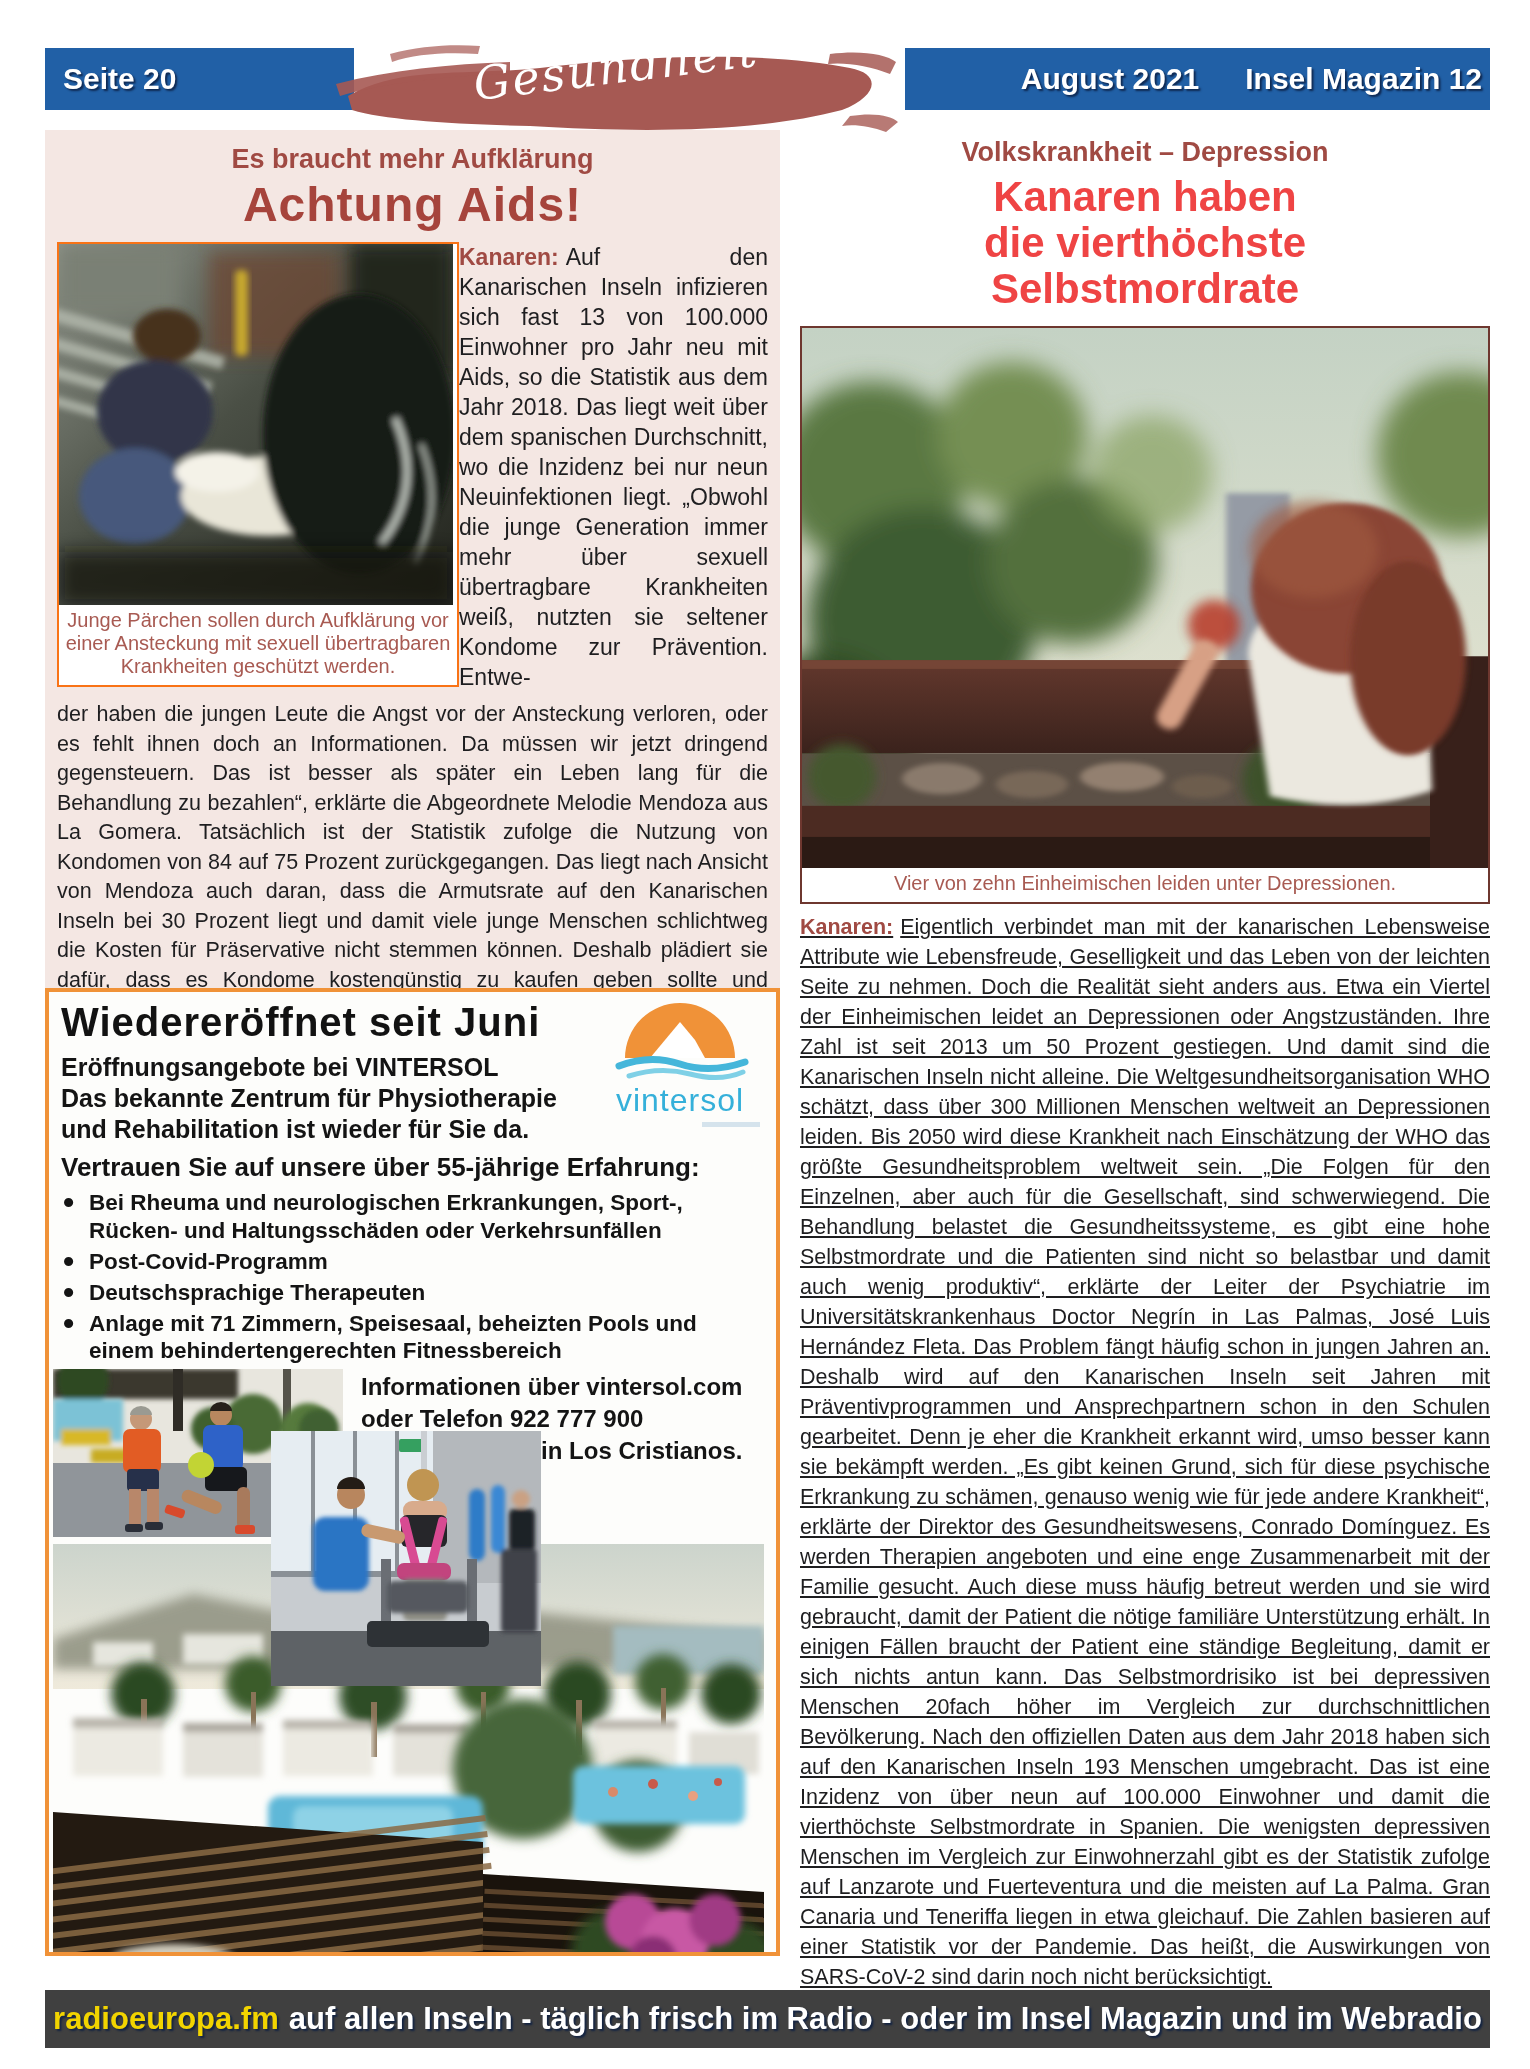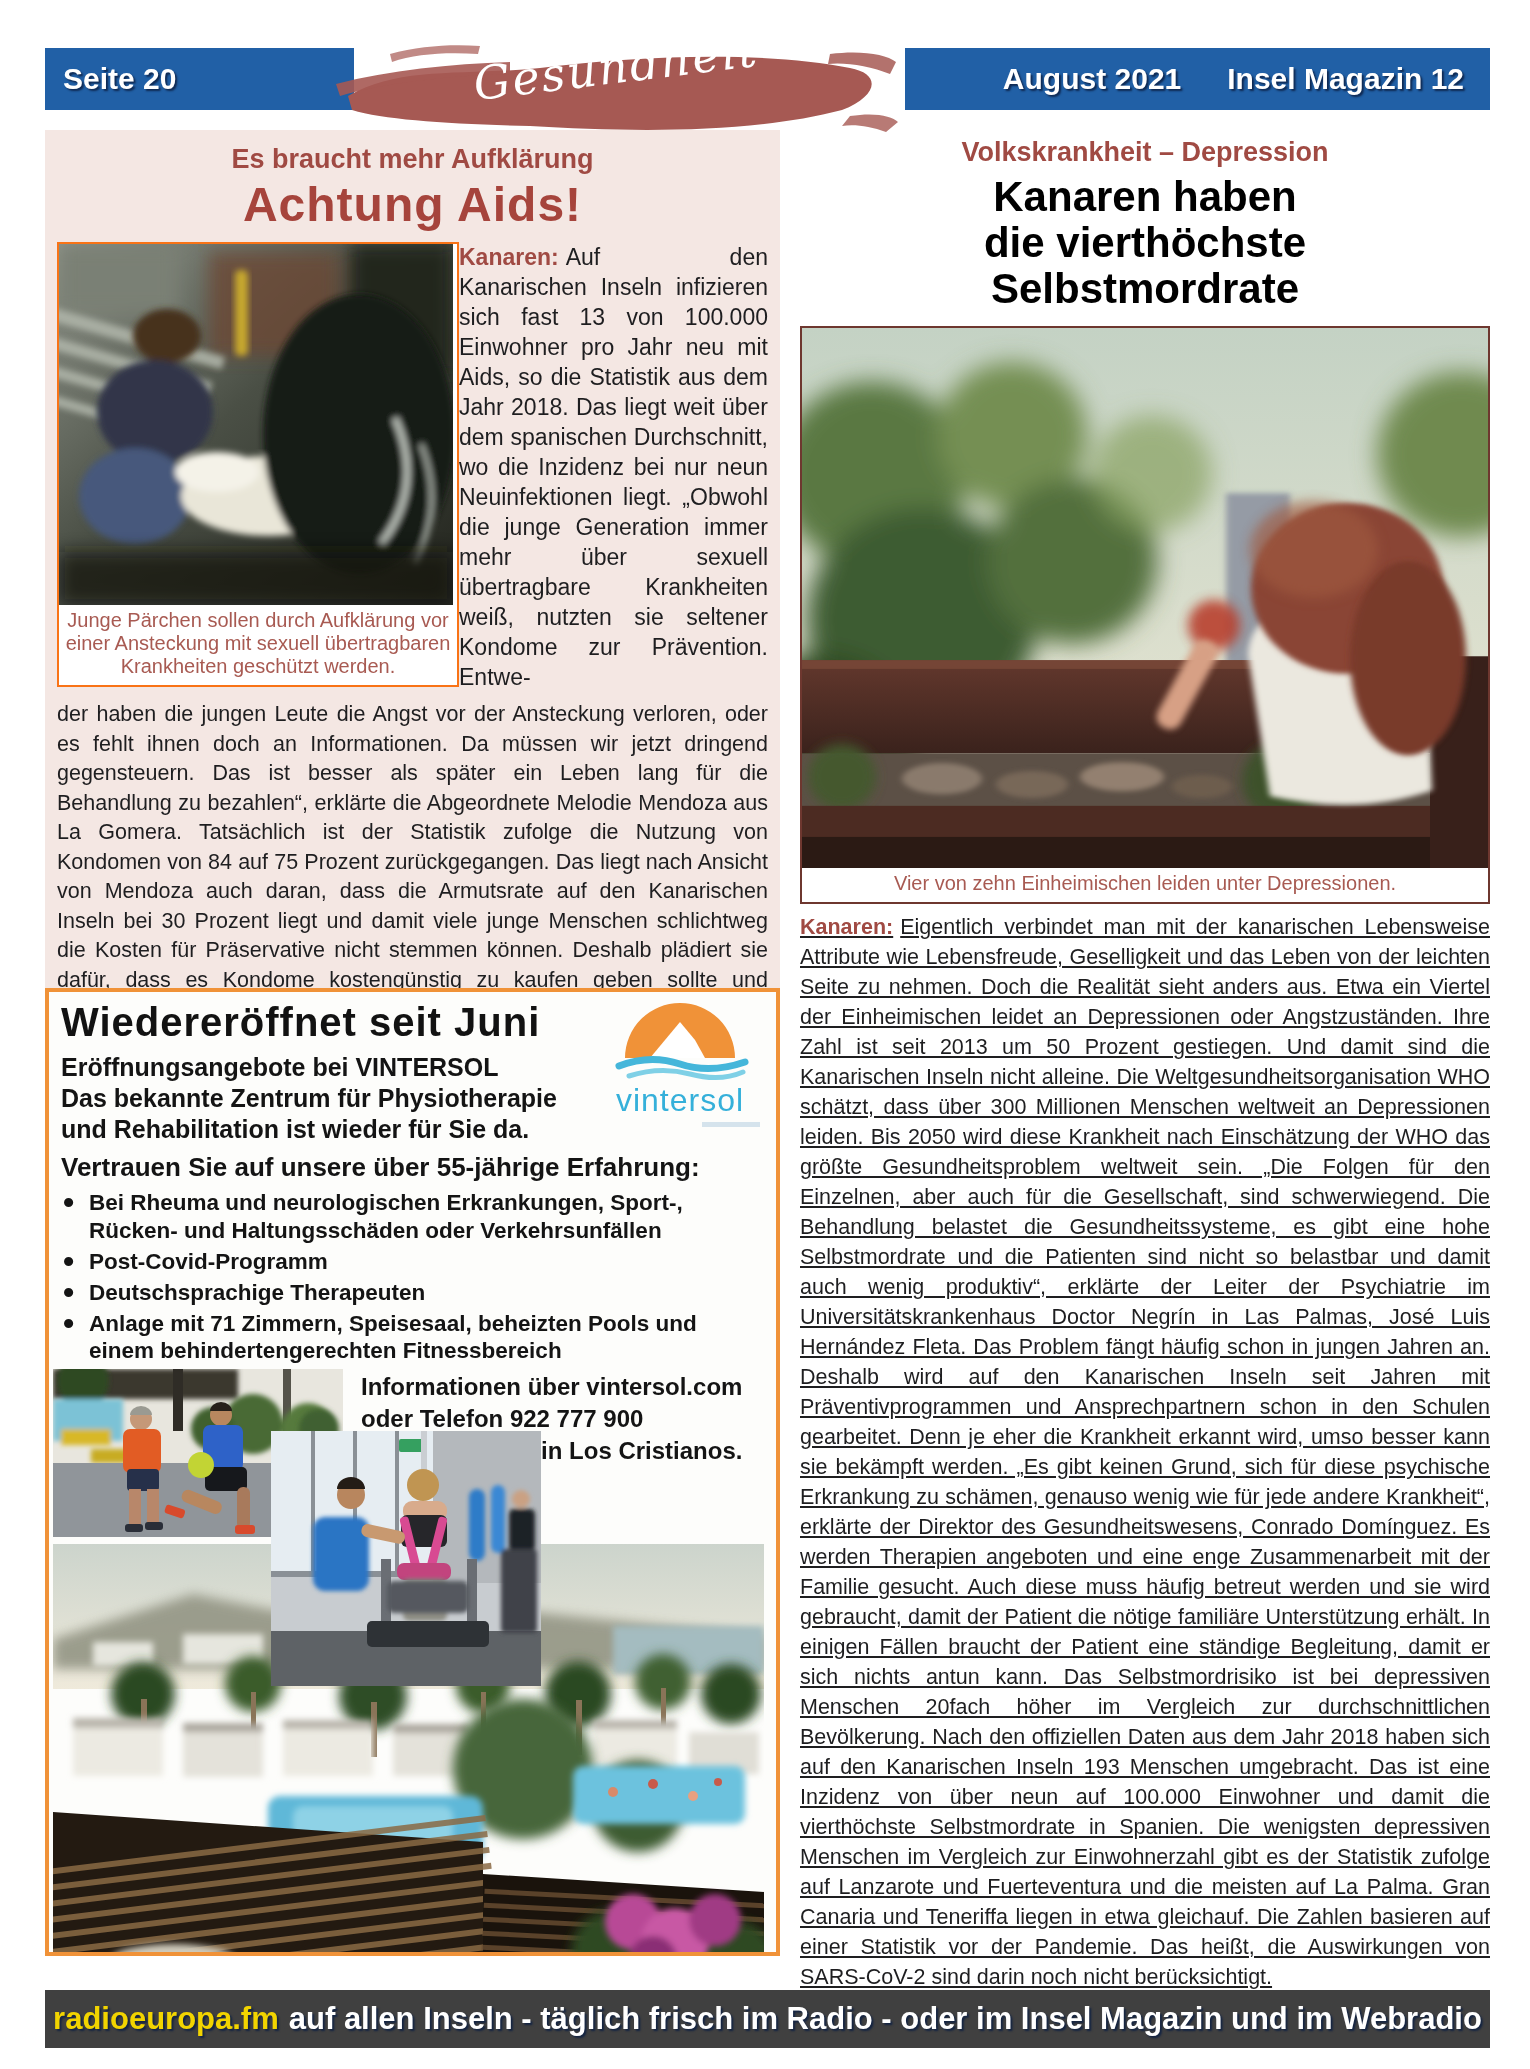--- a/index.html
+++ b/index.html
@@ -3,21 +3,21 @@
 <meta charset="utf-8">
 <style>
   html,body{margin:0;padding:0;background:#e9e9e9;}
   .page{position:relative;width:1530px;height:2069px;margin:0 auto;background:#ffffff;
         font-family:"Liberation Sans",sans-serif;overflow:hidden;}
 
   
   .hdr-box{position:absolute;background:#2160a6;color:#fff;font-weight:bold;font-size:30px;
            display:flex;align-items:center;text-shadow:2px 2px 2px rgba(12,30,66,.85);}
   .hdr-left{left:45px;top:48px;width:291px;height:62px;padding-left:18px;}
-  .hdr-right{left:905px;top:48px;width:585px;height:62px;justify-content:flex-end;gap:46px;padding-right:26px;box-sizing:border-box;}
+  .hdr-right{left:905px;top:48px;width:585px;height:62px;justify-content:flex-end;gap:46px;padding-right:8px;box-sizing:border-box;}
   .brush-wrap{position:absolute;left:330px;top:24px;width:572px;height:120px;}
   .brush-wrap svg{position:absolute;left:0;top:0;width:100%;height:100%;}
   .brush-text{position:absolute;left:0;top:16px;width:100%;text-align:center;color:#fff;
               font-family:"DejaVu Serif",serif;font-style:italic;font-size:46px;
               transform:rotate(-7deg);letter-spacing:2px;}
 
   
   .aids-box{position:absolute;left:45px;top:130px;width:735px;background:#f4e7e3;
             padding:12px 12px 16px;box-sizing:border-box;}
   .kicker{color:#a04a43;font-weight:bold;font-size:27px;text-align:center;margin:2px 0 2px;}
@@ -44,21 +44,21 @@
   .logo-sub{width:58px;height:5px;background:#d5e3ec;margin:3px 8px 0 auto;}
   .collage{position:relative;height:600px;margin-top:4px;}
   .collage .ph1{position:absolute;left:4px;top:0;z-index:2;}
   .collage .contact{position:absolute;left:312px;top:2px;width:406px;z-index:2;}
   .contact div{font-size:24px;font-weight:bold;color:#141414;line-height:1.32;}
   .collage .ph2{position:absolute;left:222px;top:62px;z-index:3;}
   .collage .ph3{position:absolute;left:4px;top:175px;z-index:1;}
 
   
   .dep-col{position:absolute;left:800px;top:135px;width:690px;}
-  .dep-headline{color:#000000;font-weight:bold;font-size:42px;line-height:46px;text-align:center;margin:6px 0 0;}
+  .dep-headline{color:#ef4444;font-weight:bold;font-size:42px;line-height:46px;text-align:center;margin:6px 0 0;}
   .dep-frame{border:2px solid #6e372f;margin-top:14px;background:#fff;}
   .dep-frame svg{display:block;}
   .dep-body{font-size:21.5px;line-height:30px;color:#1e1e20;text-align:justify;margin:8px 0 0;text-decoration:underline;}
 
   
   .footer{position:absolute;left:45px;top:1990px;width:1445px;height:58px;background:#404040;
           display:flex;align-items:center;justify-content:center;font-size:31px;font-weight:bold;color:#fff;
           text-shadow:2px 2px 2px rgba(12,30,66,.85);}
   .footer .brand{color:#f2d400;margin-right:10px;}
 </style>

